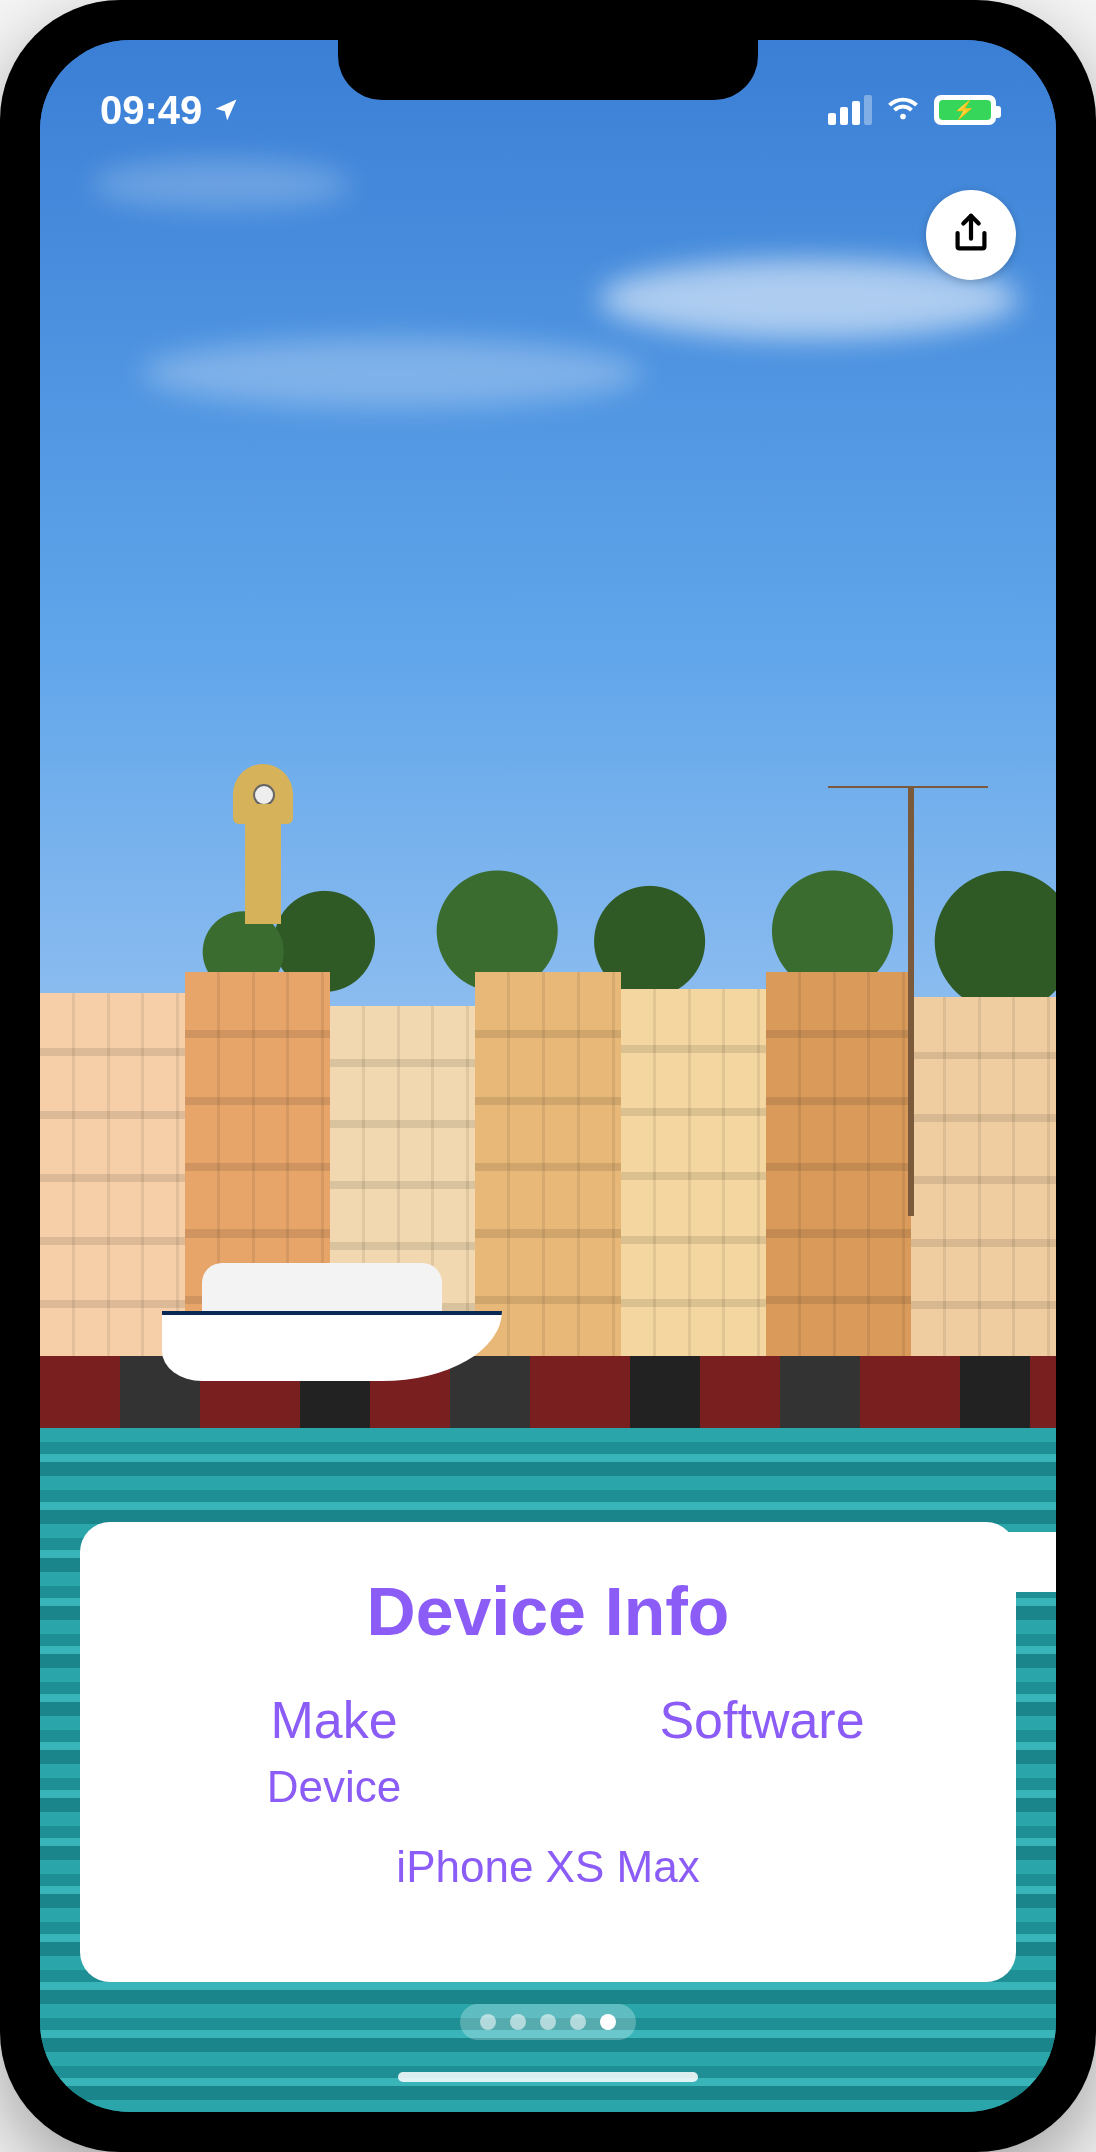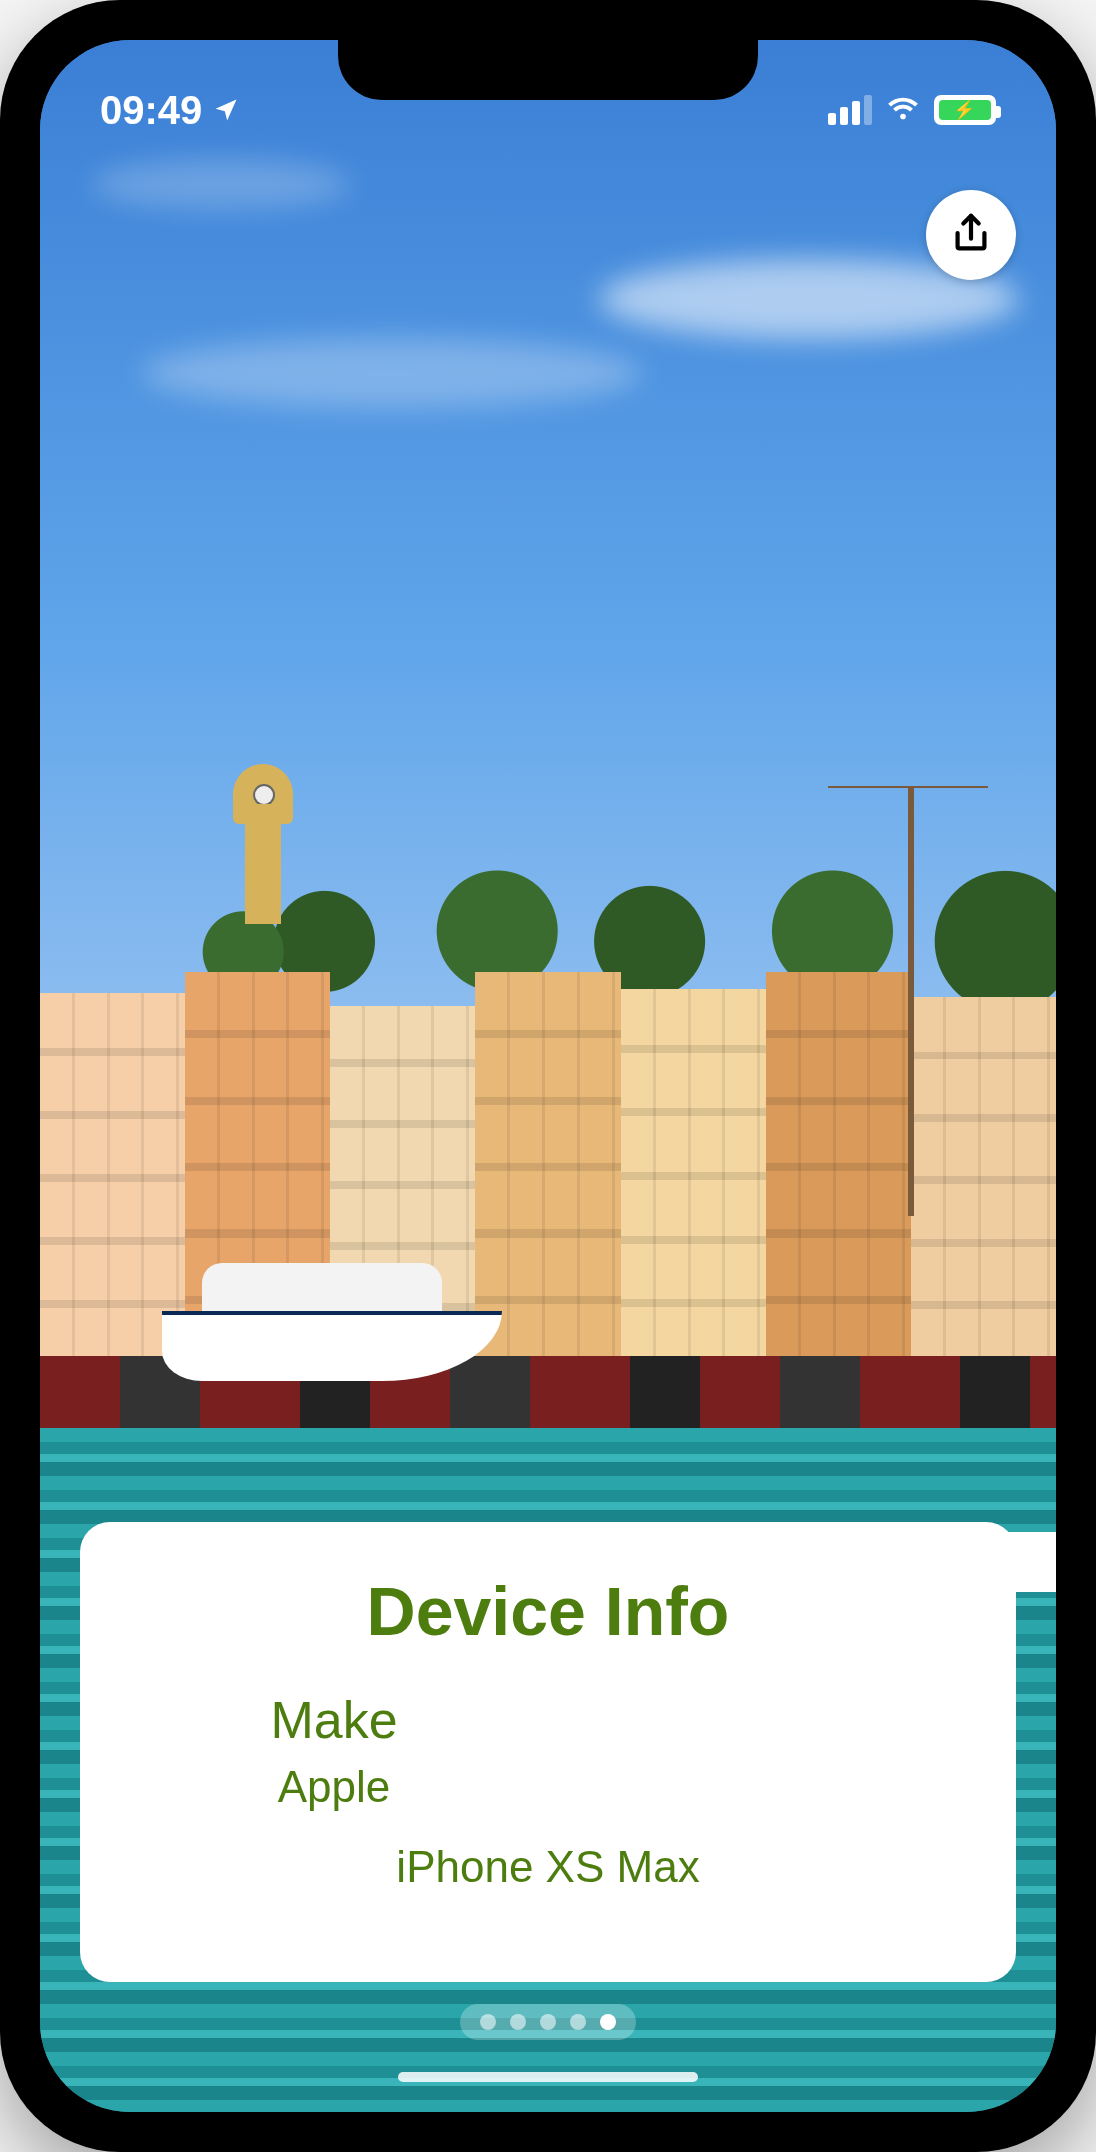--- a/index.html
+++ b/index.html
@@ -138,21 +138,21 @@
     z-index:20; box-shadow:0 2px 8px rgba(0,0,0,.2);
   }
   .share-btn svg { width:46px; height:46px; }
 
   
   .card {
     position:absolute; left:40px; right:40px; bottom:130px;
     background:#fff; border-radius:30px;
     padding:50px 40px 60px 40px;
     z-index:20;
-    color:#4d7c0f;
+    color:#8b5cf6;
   }
   .card h1 { text-align:center; font-size:68px; font-weight:600; margin-bottom:40px; }
   .row { display:flex; justify-content:space-between; text-align:center; margin-bottom:30px;}
   .col { flex:1; }
   .label { font-size:52px; font-weight:500; margin-bottom:12px; }
   .value { font-size:44px; font-weight:400; }
 
   
   .pager {
     position:absolute; bottom:72px; left:50%; transform:translateX(-50%);
@@ -254,23 +254,24 @@
           <path d="M5 12v7a1 1 0 001 1h12a1 1 0 001-1v-7"></path>
         </svg>
       </span>
     </div>
 
     <div class="card">
       <h1>Device Info</h1>
       <div class="row">
         <div class="col">
           <div class="label">Make</div>
-          <div class="value">Apple</div>
+          <div class="value">Device</div>
         </div>
         <div class="col">
+          <div class="label">Software</div>
         </div>
       </div>
       <div class="row">
         <div class="col">
           <div class="value">iPhone XS Max</div>
         </div>
       </div>
     </div>
 
     <div class="pager">

